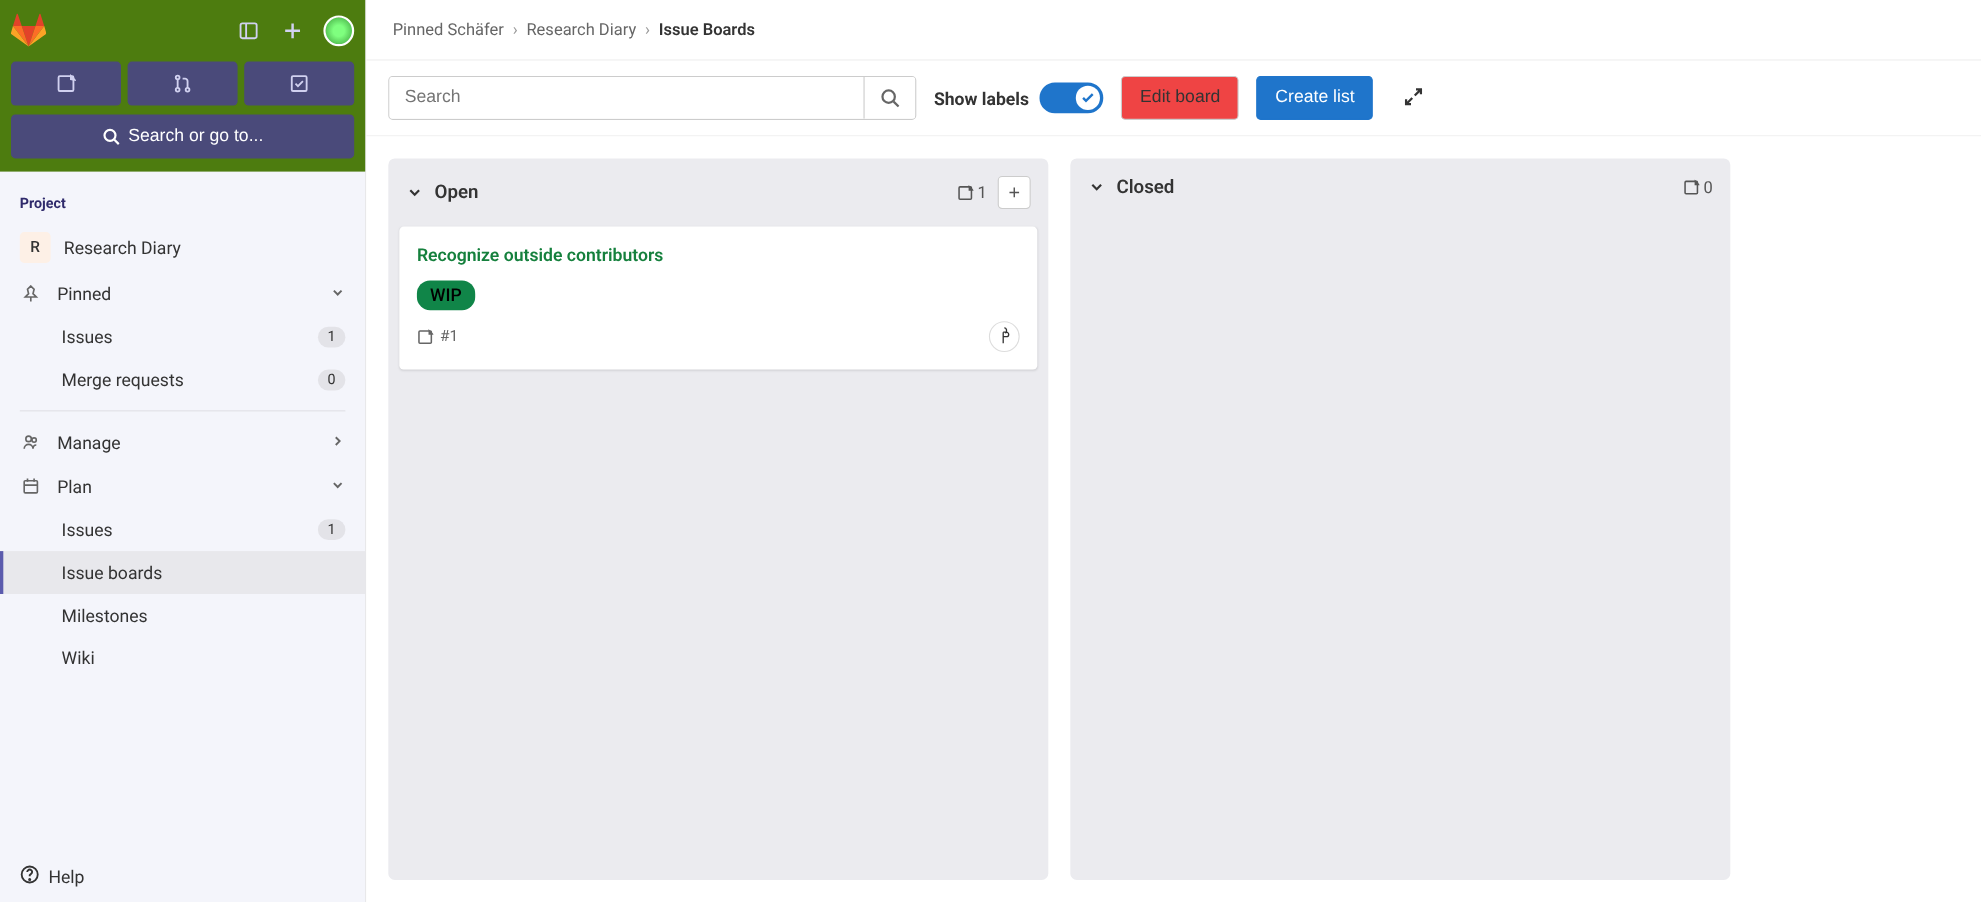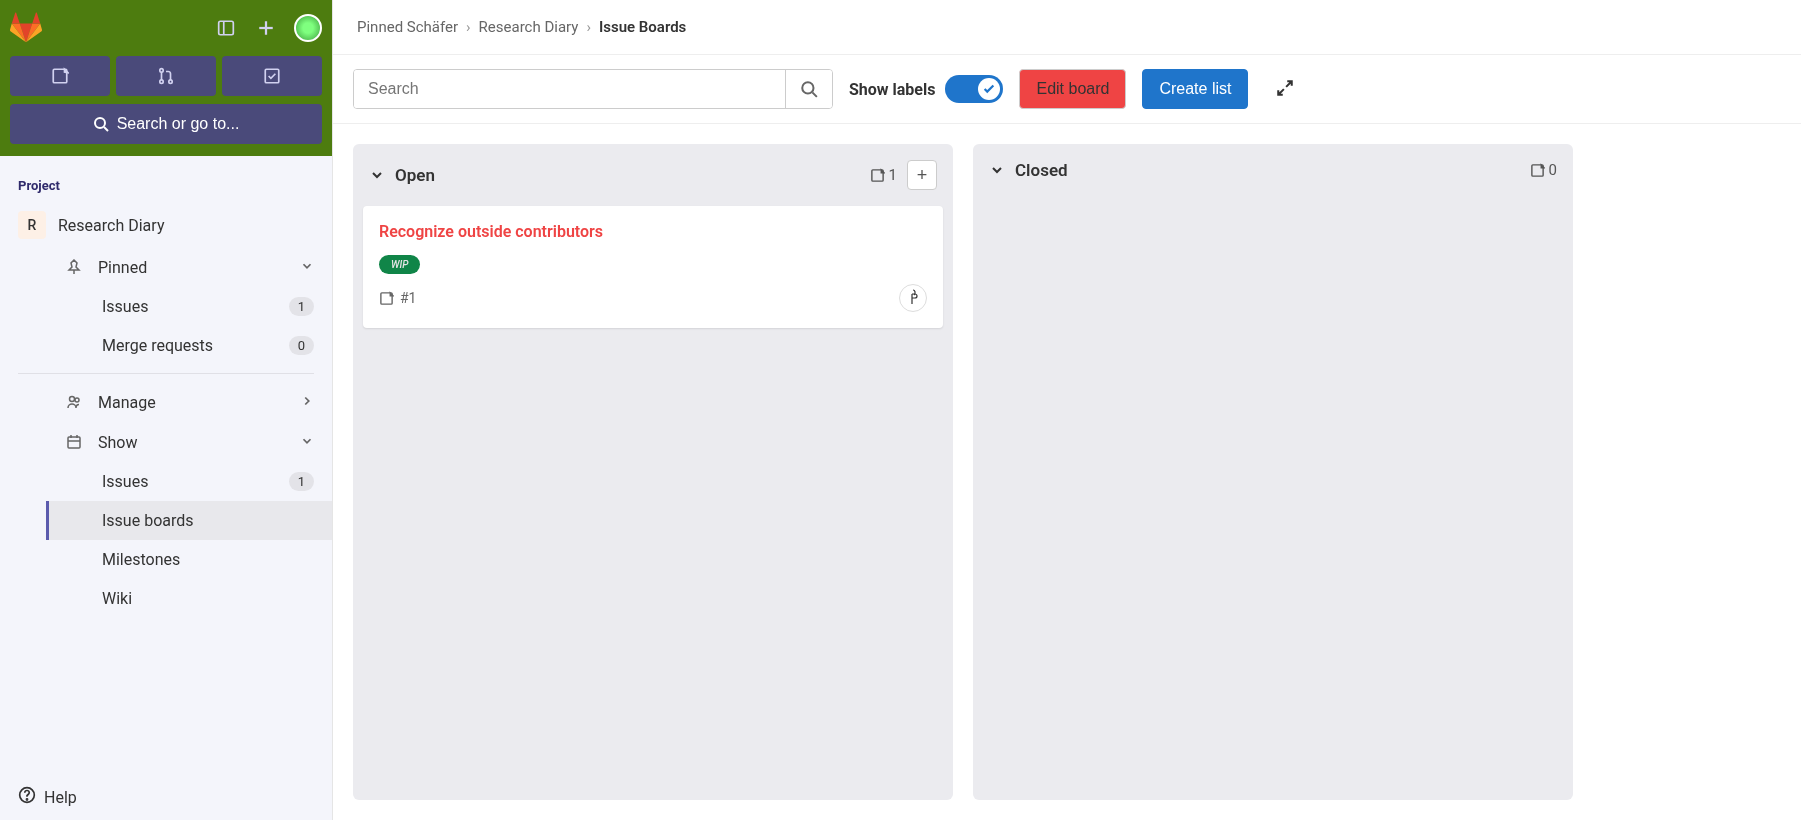--- a/index.html
+++ b/index.html
@@ -18,21 +18,21 @@
     .top-row2 { display: flex; gap: 6px; margin-bottom: 8px; }
     .pill-btn { flex: 1; background: #4a4a7a; border: none; border-radius: 4px; height: 40px; display: flex; align-items: center; justify-content: center; cursor: pointer; color: #d1d1f0; }
     .search-btn { width: 100%; background: #4a4a7a; border: none; border-radius: 4px; height: 40px; display: flex; align-items: center; justify-content: center; gap: 8px; cursor: pointer; color: #fff; font-size: 16px; }
     
     .sidebar-body { flex: 1; overflow-y: auto; padding: 16px 0; }
     .section-title { font-size: 13px; font-weight: 700; color: #2f2a6b; padding: 6px 18px 10px; }
     .project-row { display: flex; align-items: center; gap: 12px; padding: 8px 18px; cursor: pointer; }
     .project-avatar { width: 28px; height: 28px; border-radius: 4px; background: #fdf0e6; color: #333; display: flex; align-items: center; justify-content: center; font-size: 14px; font-weight: 500; }
     .project-name { font-size: 16px; color: #333; }
     
-    .nav-item { display: flex; align-items: center; padding: 10px 18px; cursor: pointer; font-size: 16px; color: #333; gap: 14px; margin-left: 46px; }
+    .nav-item { display: flex; align-items: center; padding: 10px 18px; cursor: pointer; font-size: 16px; color: #333; gap: 14px; }
     .nav-item.sub { padding-left: 56px; }
     .nav-item.active { background: #e8e8ec; border-left: 3px solid #5b5bad; padding-left: 53px; }
     .nav-icon { width: 20px; height: 20px; display: flex; align-items: center; justify-content: center; color: #666; }
     .nav-label { flex: 1; }
     .nav-chevron { color: #666; }
     .nav-badge { background: #e3e3e8; border-radius: 10px; padding: 2px 9px; font-size: 13px; color: #333; }
     .divider { height: 1px; background: #e0e0e6; margin: 8px 18px; }
     
     .sidebar-footer { padding: 12px 18px; display: flex; align-items: center; gap: 8px; cursor: pointer; font-size: 16px; color: #333; }
     
@@ -57,23 +57,23 @@
     .fullscreen-btn { background: none; border: none; cursor: pointer; color: #333; padding: 4px; margin-left: 8px; }
     
     .boards { flex: 1; display: flex; gap: 20px; padding: 20px; overflow-x: auto; background: #fff; }
     .list { width: 600px; flex-shrink: 0; background: #ebebef; border-radius: 6px; display: flex; flex-direction: column; }
     .list-header { padding: 16px; display: flex; align-items: center; gap: 10px; }
     .list-title { font-size: 17px; font-weight: 600; color: #333; flex: 1; }
     .list-count { display: flex; align-items: center; gap: 4px; color: #555; font-size: 15px; }
     .add-card { width: 30px; height: 30px; border: 1px solid #ccc; border-radius: 4px; background: #fff; cursor: pointer; display: flex; align-items: center; justify-content: center; color: #555; font-size: 18px; }
     .list-body { flex: 1; padding: 0 10px 10px; }
     .card { background: #fff; border-radius: 4px; padding: 16px; box-shadow: 0 1px 2px rgba(0,0,0,0.1); }
-    .card-title { font-size: 16px; font-weight: 600; color: #ef4444; margin-bottom: 14px; }
+    .card-title { font-size: 16px; font-weight: 600; color: #15803d; margin-bottom: 14px; }
     .card-labels { margin-bottom: 10px; }
-    .label { display: inline-block; background: #108548; color: #e5e5e5; border-radius: 12px; padding: 4px 12px; font-size: 10px; font-weight: 500; font-style: italic; }
+    .label { display: inline-block; background: #108548; color: #000000; border-radius: 12px; padding: 4px 12px; font-size: 16px; font-weight: 500; }
     .card-footer { display: flex; align-items: center; justify-content: space-between; }
     .card-ref { display: flex; align-items: center; gap: 6px; color: #666; font-size: 14px; }
     .assignee { width: 28px; height: 28px; border-radius: 50%; background: #fff; border: 1px solid #ddd; display: flex; align-items: center; justify-content: center; font-size: 14px; }
   </style>
 </head>
 <body>
 
 <div class="app">
 
   <aside class="sidebar">
@@ -181,21 +181,21 @@
 
       <div class="nav-item">
         <span class="nav-icon">
             <svg width="16" height="16" viewBox="0 0 16 16" fill="none" stroke="currentColor" stroke-width="1.5">
               <rect x="2" y="3" width="12" height="11" rx="1"></rect>
               <line x1="2" y1="7" x2="14" y2="7"></line>
               <line x1="5" y1="1" x2="5" y2="4"></line>
               <line x1="11" y1="1" x2="11" y2="4"></line>
             </svg>
           </span>
-        <span class="nav-label">Show</span>
+        <span class="nav-label">Plan</span>
         <span class="nav-chevron"><svg width="14" height="14" viewBox="0 0 16 16" fill="none" stroke="currentColor" stroke-width="2">
               <path d="M4 6l4 4 4-4"></path>
             </svg></span>
       </div>
       <div class="nav-item sub">
         <span class="nav-label">Issues</span>
         <span class="nav-badge">1</span>
       </div>
       <div class="nav-item sub active">
         <span class="nav-label">Issue boards</span>

